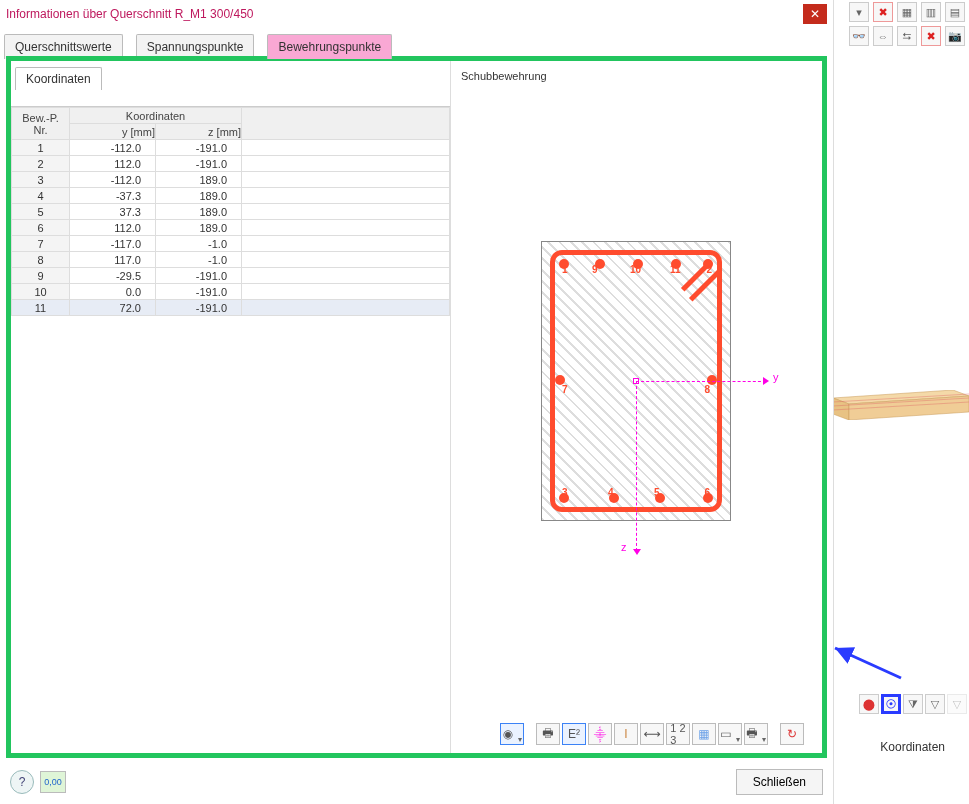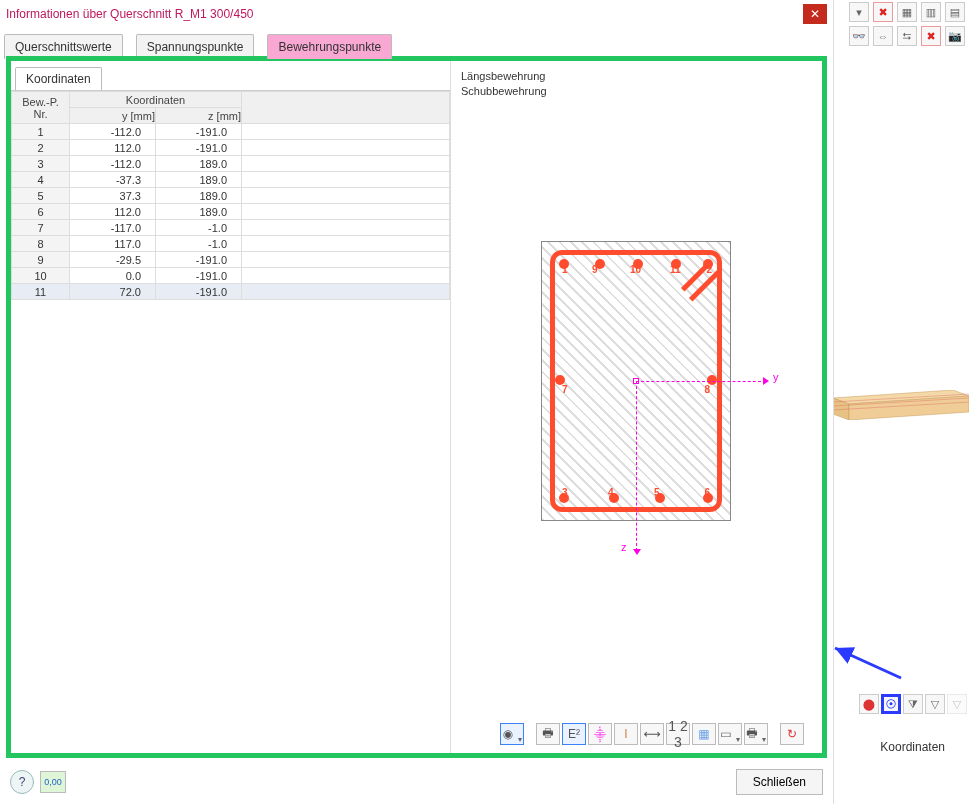--- a/index.html
+++ b/index.html
@@ -11,21 +11,21 @@
   .titlebar .closebtn { width: 24px; height: 20px; background: #c42b1c; color: #fff; display: flex; align-items: center; justify-content: center; font-size: 12px; cursor: pointer; }
 
   .tabbar { display: flex; padding: 6px 4px 0 4px; gap: 13px; }
   .tab { padding: 5px 10px; border: 1px solid #bbb; border-bottom: none; background: #f3f3f3; font-size: 12px; cursor: pointer; border-radius: 2px 2px 0 0; }
   .tab.active { background: #f9a8d4; position: relative; z-index: 2; }
 
   .dialog-body { position: absolute; top: 56px; left: 6px; right: 6px; bottom: 46px; border: 5px solid #22c55e; background: #fff; display: flex; }
   .left-pane { width: 440px; display: flex; flex-direction: column; border-right: 1px solid #ddd; }
   .subtabbar { display: flex; padding: 6px 4px 0 4px; }
   .subtab { padding: 4px 10px; border: 1px solid #bbb; border-bottom: none; background: #fff; font-size: 12px; border-radius: 2px 2px 0 0; }
-  .table-wrap { flex: 1; overflow: hidden; border-top: 1px solid #ccc; margin-top: 0; }
+  .table-wrap { flex: 1; overflow: hidden; border-top: 1px solid #ccc; margin-top: 16px; }
 
   table { border-collapse: collapse; width: 100%; table-layout: fixed; }
   th, td { border: 1px solid #ddd; font-size: 11px; height: 16px; }
   th { background: #f0f0f0; font-weight: normal; color: #444; }
   .th-top { text-align: center; }
   .th-sub { text-align: right; }
   td.num { text-align: right; padding-right: 14px; background: #fff; }
   td.idx { text-align: center; background: #f4f4f4; }
   tbody tr:last-child td { background: #e7ecf5; }
   tbody tr:last-child td.idx { background: #e7ecf5; }
@@ -230,21 +230,20 @@
                 <td class="num">-191.0</td>
                 <td></td>
               </tr>
           </tbody>
         </table>
       </div>
     </div>
 
     <div class="right-pane">
       <div class="info-text">
-        <div>Längsbewehrung</div>
         <div>Schubbewehrung</div>
       </div>
 
       <div class="diagram">
         <div class="section-outline">
           <div class="hatch"></div>
           <div class="stirrup">
             <div class="hook"></div>
             <div class="hook2"></div>
 
@@ -297,21 +296,21 @@
           </div>
         <div class="gbtn">
             <span class="sym" style="color:#ff00e6;">⸎</span>
           </div>
         <div class="gbtn" style="color:#c84;">
             <span class="sym">I</span>
           </div>
         <div class="gbtn">
             <span class="sym">⟷</span>
           </div>
-        <div class="gbtn" style="font-size:14px;text-align:center;">
+        <div class="gbtn" style="font-size:11px;">
             <span class="sym">1 2<br>3</span>
           </div>
         <div class="gbtn">
             <span class="sym" style="color:#6aa0e8;">▦</span>
           </div>
         <div class="gbtn dd">
             <span class="sym">▭</span>
           </div>
         <div class="gbtn dd">
             <span class="sym">🖶</span>

